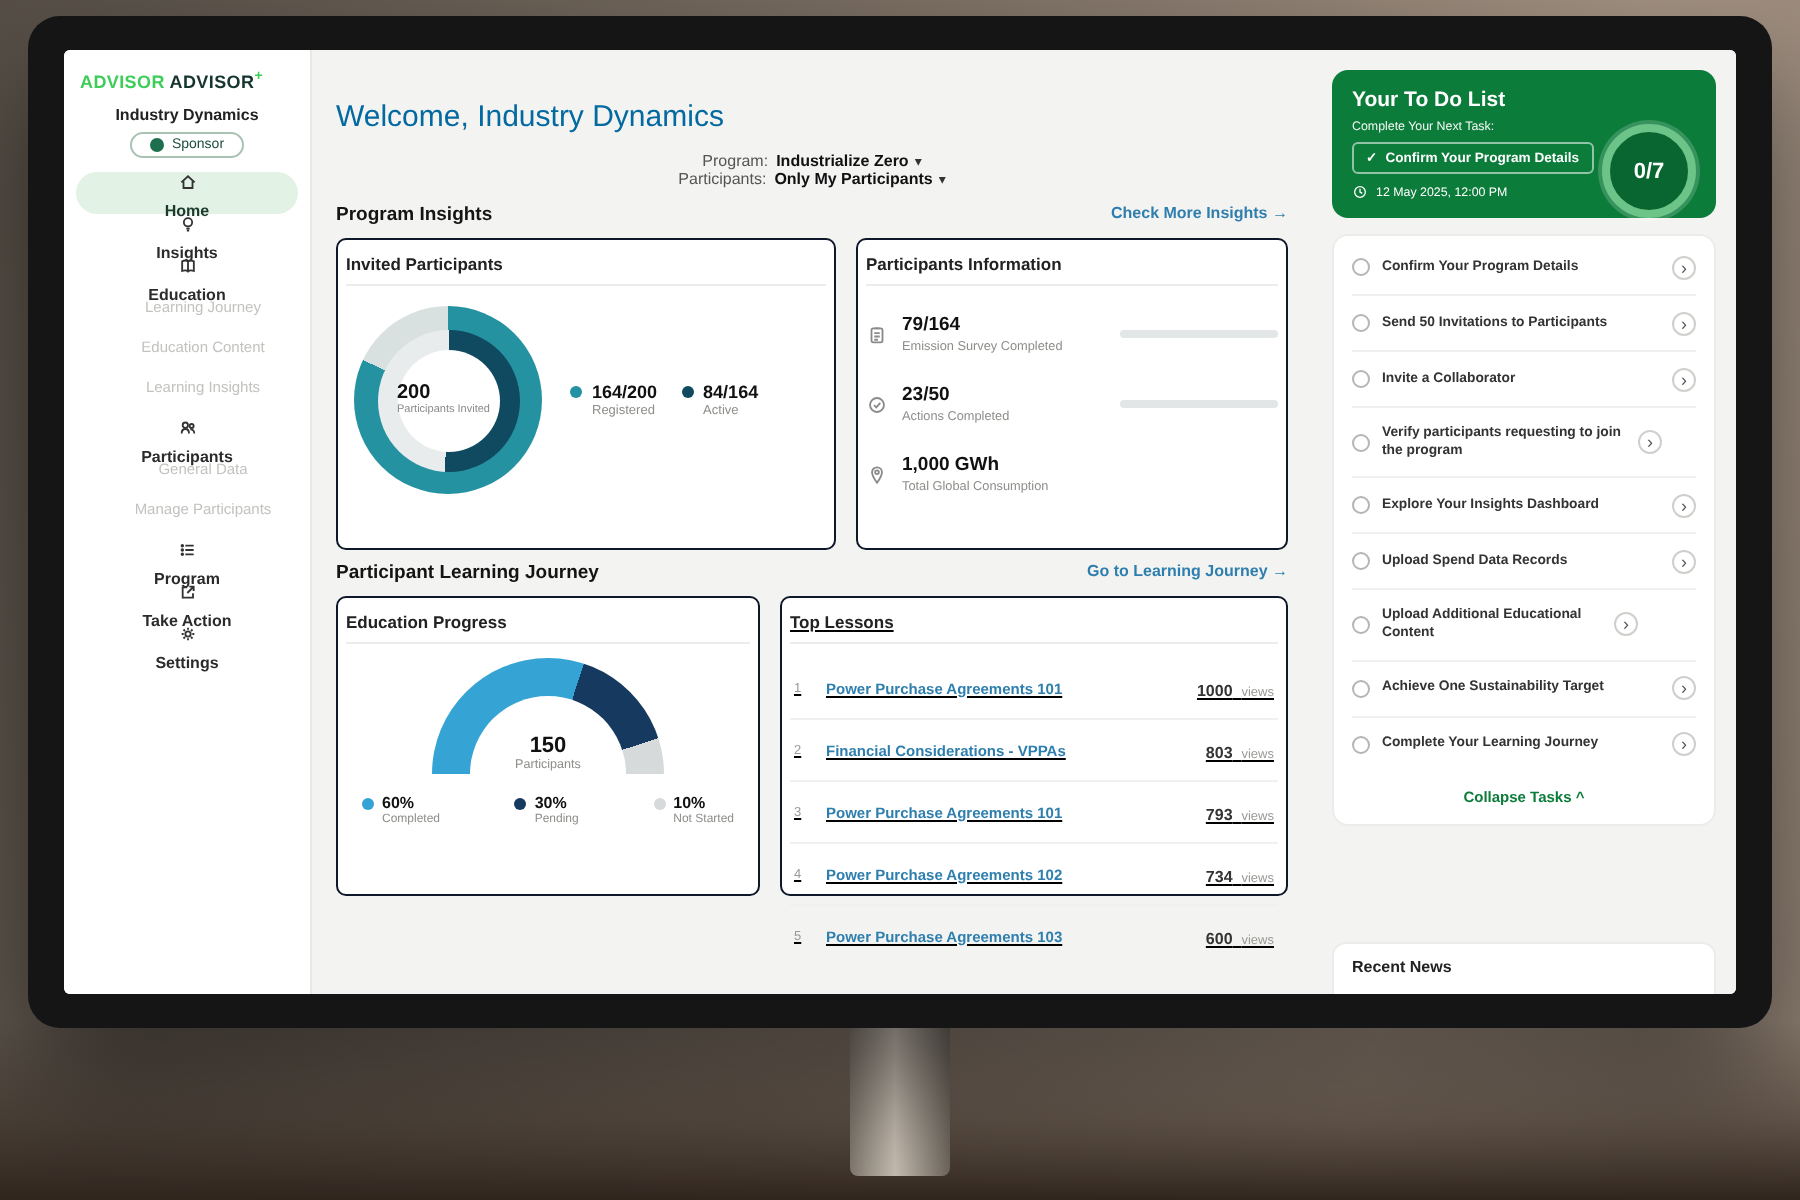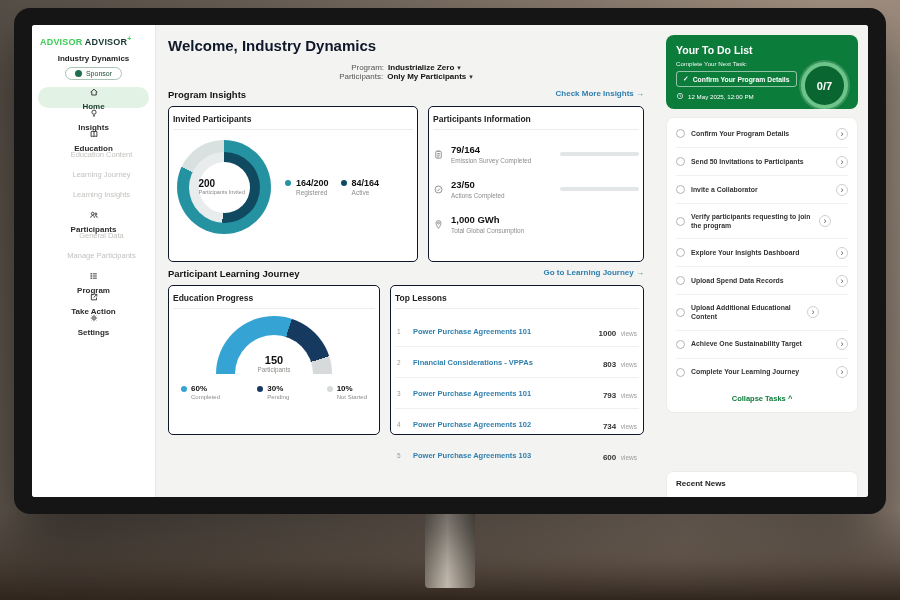--- a/index.html
+++ b/index.html
@@ -24,21 +24,21 @@
   .org { text-align:center; font-size:8px; font-weight:bold; color:#222; margin:1px 0 4px; }
   .sponsor { margin:0 auto 7px; display:flex; align-items:center; gap:4px; border:1px solid #a9c2b3; border-radius:9px; padding:2px 9px; font-size:7px; color:#1d4d3b; width:fit-content; cursor:pointer; }
   .sponsor-dot { width:7px; height:7px; border-radius:50%; background:#1d6f4e; }
   .nav-item { display:flex; align-items:center; gap:5px; font-size:8px; color:#2b2b2b; font-weight:bold; padding:0 7px; height:21px; border-radius:11px; cursor:pointer; white-space:nowrap;flex-direction:column; }
   .nav-item.sub { color:#c2c2bf; font-weight:normal; padding-left:23px; height:20px; font-size:7.5px; }
   .nav-item.active { background:#e2f2e4; color:#1d3a2f; }
   .nicon { width:10px; height:10px; stroke:#333; fill:none; stroke-width:1.1; flex:none; }
 
   
   .main { flex:1; min-width:0; background:#f3f3f1; padding:10px 12px 0; }
-  .h1 { font-size:15px; font-weight:bold; color:#0f172a; margin:2px 0 9px; }
+  .h1 { font-size:15px; font-weight:normal; color:#0369a1; margin:15px 0 9px; }
   .filters { display:flex; font-size:8px; color:#555; margin-bottom:8px; align-items:center;flex-direction:column; }
   .filter { display:flex; align-items:center; cursor:pointer; }
   .filter b { color:#111; margin-left:4px; }
   .chev { color:#333; font-size:7px; margin-left:3px; }
   .section-row { display:flex; justify-content:space-between; align-items:flex-start; margin:6px 0 6px; }
   .section-title { font-size:9.5px; font-weight:bold; color:#141414; }
   .section-link { font-size:8px; font-weight:bold; color:#2f7fae; cursor:pointer; white-space:nowrap; }
   .cards { display:flex; gap:10px; }
   .card { background:#fff; border:1px solid #0f172a; border-radius:5px; padding:7px 4px; }
   .card-title { font-size:8.5px; font-weight:bold; color:#222; padding-bottom:5px; border-bottom:1px solid #ececea; margin-bottom:7px; }
@@ -59,21 +59,21 @@
 
   .info-row { display:flex; align-items:center; gap:7px; padding:7px 0 8px; }
   .iicon { width:11px; height:11px; stroke:#8a8a8a; fill:none; stroke-width:1; flex:none; }
   .info-col { width:102px; }
   .info-val { font-size:9.5px; font-weight:bold; color:#111; }
   .info-lab { font-size:6.4px; color:#8d8d8a; margin-top:2px; }
   .bar { flex:1; height:4px; background:#e2e6e6; border-radius:2px; }
   .bar-fill { height:100%; border-radius:2px; background:#2d9cdb; }
 
   .card-edu { width:212px; height:150px; }
-  .card-lessons { flex:1; height:150px; }
+  .card-lessons { flex:1; height:150px;text-decoration:underline; }
   .gauge { position:relative; width:116px; height:58px; margin:6px auto 0; overflow:hidden; }
   .gauge-arc { position:absolute; left:0; top:0; width:116px; height:116px; border-radius:50%;
         background:conic-gradient(from 270deg, #35a4d4 0 30%, #16395f 30% 45%, #d6dadb 45% 50%, rgba(0,0,0,0) 50% 100%); }
   .gauge-hole { position:absolute; left:19px; top:19px; width:78px; height:78px; border-radius:50%; background:#fff; }
   .gauge-text { position:absolute; left:0; right:0; bottom:1px; text-align:center; }
   .gauge-val { font-size:11px; font-weight:bold; color:#111; }
   .gauge-lab { font-size:6.3px; color:#8d8d8a; }
   .gauge-legend { display:flex; justify-content:space-between; padding:10px 8px 0; }
   .gl-item { display:flex; gap:4px; }
 
@@ -138,24 +138,24 @@
           </svg>
       <span>Insights</span>
     </div>
     <div class="nav-item">
       <svg class="nicon" viewBox="0 0 12 12">
             <path d="M2.5 3.2 C4 2.5 5.3 2.7 6 3.4 C6.7 2.7 8 2.5 9.5 3.2 V9 C8 8.4 6.7 8.6 6 9.3 C5.3 8.6 4 8.4 2.5 9 Z M6 3.4 V9.3"></path>
           </svg>
       <span>Education</span>
     </div>
     <div class="nav-item sub">
+      <span>Learning Journey</span>
+    </div>
+    <div class="nav-item sub">
       <span>Education Content</span>
-    </div>
-    <div class="nav-item sub">
-      <span>Learning Journey</span>
     </div>
     <div class="nav-item sub">
       <span>Learning Insights</span>
     </div>
     <div class="nav-item">
       <svg class="nicon" viewBox="0 0 12 12">
             <circle cx="4.4" cy="4.3" r="1.6"></circle>
             <circle cx="8.2" cy="4.8" r="1.2"></circle>
             <path d="M2.2 9.3 C2.2 7.6 3.2 6.6 4.4 6.6 C5.6 6.6 6.6 7.6 6.6 9.3 M7.4 6.9 C8.8 6.7 9.8 7.7 9.8 9.3"></path>
           </svg>

